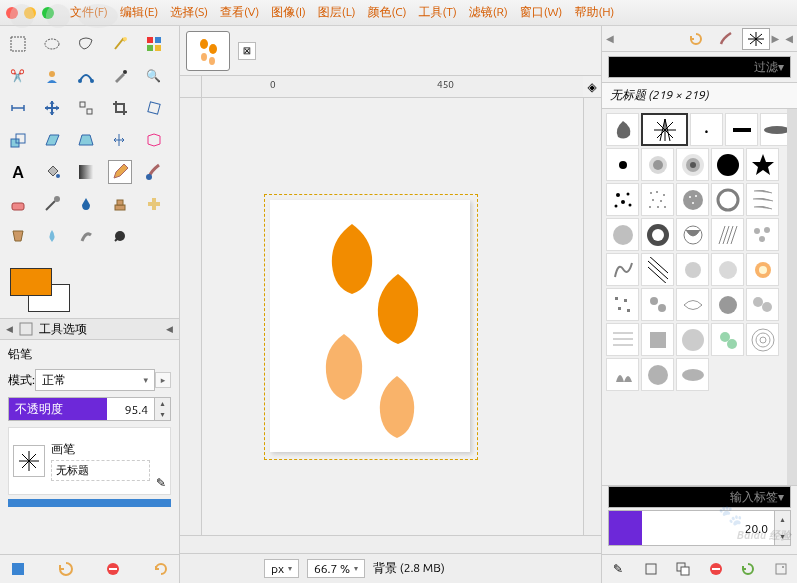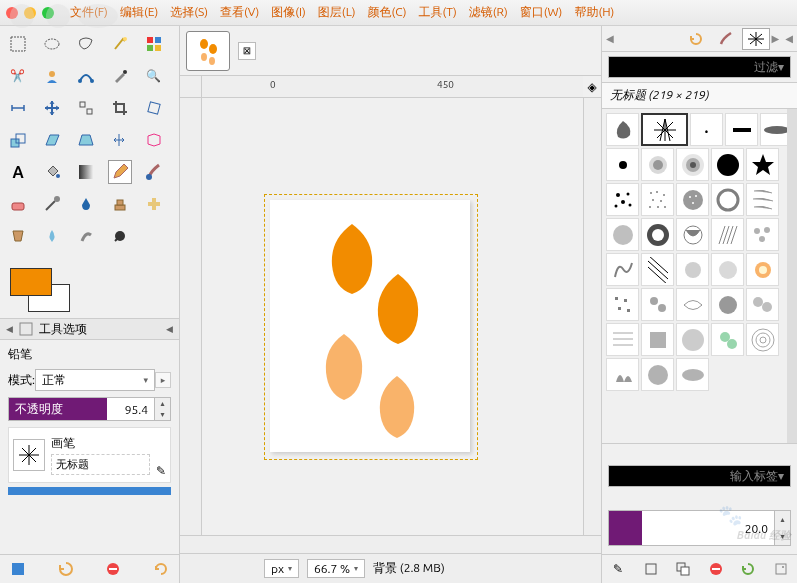--- a/index.html
+++ b/index.html
@@ -28,25 +28,25 @@
 .bg-color { position:absolute; bottom:0; right:0; width:42px; height:28px; background:#fff; border:1px solid #333; }
 
 .section-hdr { height: 22px; background:#e8e8e8; border-top:1px solid #ccc; border-bottom:1px solid #ccc; display:flex; align-items:center; padding:0 6px; gap:6px; }
 .section-hdr .tri { font-size:9px; color:#666; }
 
 .tool-options { padding: 6px 8px; flex:1; overflow:hidden; }
 .opt-row { display:flex; align-items:center; margin-bottom:6px; }
 .sel { flex:1; height:22px; border:1px solid #bbb; background:#fff; display:flex; align-items:center; padding:0 6px; justify-content:space-between;}
 .sel .chev{font-size:9px;color:#666}
 .slider-row { display:flex; align-items:stretch; margin-bottom:6px; height:24px; border:1px solid #bbb; background:#fff; }
-.slider-fill { background:#701a75; color:#fff; display:flex; align-items:center; padding:0 6px; white-space:nowrap;}
+.slider-fill { background:#6d28d9; color:#fff; display:flex; align-items:center; padding:0 6px; white-space:nowrap;}
 .slider-val { display:flex; align-items:center; padding:0 6px; margin-left:auto;}
 .spin { width:16px; display:flex; flex-direction:column; border-left:1px solid #bbb;}
 .spin div{flex:1;display:flex;align-items:center;justify-content:center;font-size:8px;color:#555;background:#eee}
-.brush-box { display:flex; gap:6px; padding:4px; border:1px solid #ddd; background:#fff; margin-bottom:4px; height:56px;}
+.brush-box { display:flex; gap:6px; padding:4px; border:1px solid #ddd; background:#fff; margin-bottom:4px; height:68px;}
 .brush-prev{width:32px;height:32px;border:1px solid #bbb;display:flex;align-items:center;justify-content:center;background:#fff;align-self:center}
 .brush-col{display:flex;flex-direction:column;flex:1;justify-content:center;gap:2px}
 .brush-name-box{border:1px dashed #ccc;padding:2px 4px;font-size:11px}
 
 .btm-btns { display:flex; gap:8px; padding:4px 8px; border-top:1px solid #ccc; justify-content:space-between;}
 .ib { width:20px;height:20px;display:flex;align-items:center;justify-content:center;}
 
 
 .tab-strip { height:50px; background:#f0f0f0; border-bottom:1px solid #ccc; display:flex; align-items:center; padding:4px 6px; gap:4px;}
 .tab { height:40px; width:44px; background:#fff; border:1px solid #bbb; border-radius:3px; display:flex; align-items:center; justify-content:center; position:relative;}
@@ -67,21 +67,21 @@
 .right-top { height:26px; display:flex; align-items:center; gap:2px; padding:0 4px; border-bottom:1px solid #ccc;}
 .tab-icon{width:28px;height:22px;display:flex;align-items:center;justify-content:center;border:1px solid transparent}
 .tab-icon.active{background:#fff;border:1px solid #aaa}
 .filter-row{padding:4px 6px;border-bottom:1px solid #ccc}
 .filter-input{width:100%;height:22px;border:1px solid #bbb;background:#000000;display:flex;align-items:center;padding:0 6px;color:#888;justify-content:flex-end}
 .doc-title{padding:4px 8px;font-style:italic;border-bottom:1px solid #ccc;background:#f8f8f8}
 .brush-grid{flex:1;overflow:hidden;padding:4px;display:flex;flex-wrap:wrap;gap:2px;align-content:flex-start;position:relative}
 .bg-scroll{position:absolute;right:0;top:0;bottom:0;width:10px;background:#ddd}
 .bsw{width:33px;height:33px;border:1px solid #ddd;background:#fff;display:flex;align-items:center;justify-content:center;font-size:22px;color:#000;overflow:hidden}
 .bsw.sel{border:2px solid #333}
-.enter-tag{padding:21px 6px;border-top:1px solid #ccc}
+.enter-tag{padding:0 6px;border-top:1px solid #ccc}
 .spacing-row{padding:2px 6px}
 .right-btm{display:flex;gap:6px;padding:4px 6px;border-top:1px solid #ccc;justify-content:space-between}
 
 
 .leaf{position:absolute}
 
 .watermark{position:absolute;right:6px;bottom:40px;opacity:.18;font-size:11px;font-style:italic;font-weight:bold;color:#333}
 .wm-logo{position:absolute;right:54px;bottom:56px;opacity:.15;font-size:20px}
 
 .orange-arch{position:absolute;top:2px;left:2px;opacity:.35}

